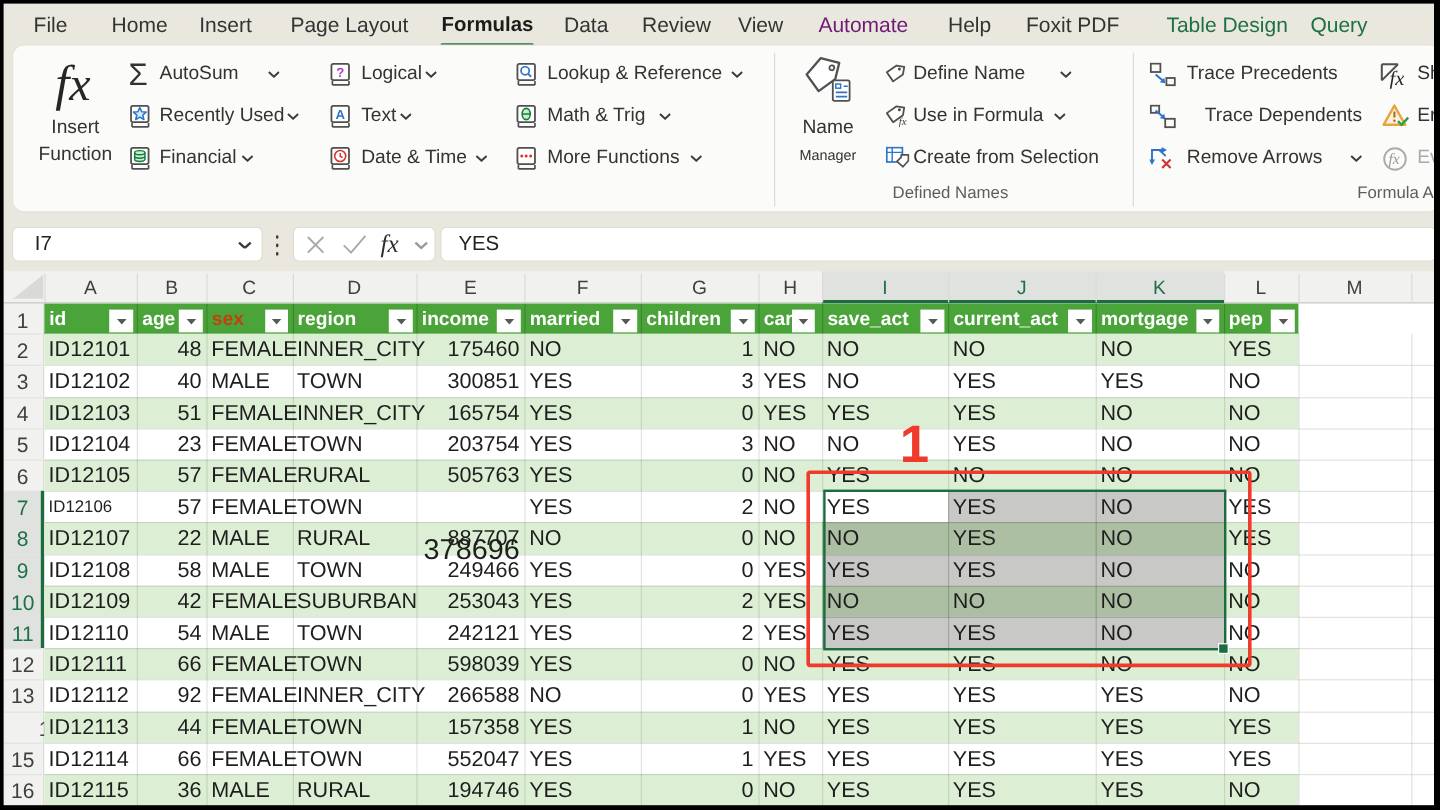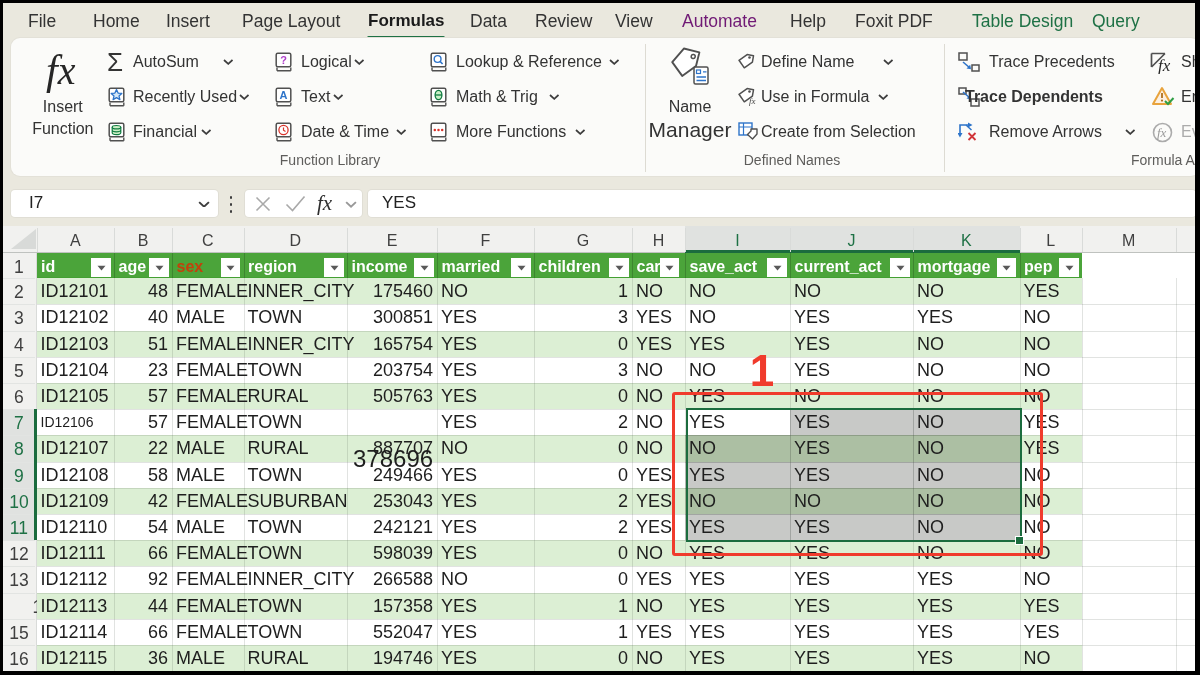--- a/index.html
+++ b/index.html
@@ -102,33 +102,32 @@
       <rect x="1.2" y="1.2" width="14.6" height="13.6" rx="1.5" fill="#fff" stroke="#505050" stroke-width="1.5"></rect>
       <circle cx="4.8" cy="8" r="1.25" fill="#D9342B"></circle>
       <circle cx="8.5" cy="8" r="1.25" fill="#D9342B"></circle>
       <circle cx="12.2" cy="8" r="1.25" fill="#D9342B"></circle>
       <path d="M2 18.8 h13.8 M15.8 15.5 v3.3 M2 15.5 v3.3" stroke="#505050" stroke-width="1.4" fill="none"></path>
     </svg>
 <div class="t" style="left:456px;top:122.4px;font-size:16px;color:#333;font-weight:400;line-height:19.2px;">More Functions</div>
 <svg class="chev" style="left:574.75px;top:129px" width="10.5" height="6" viewBox="0 0 10.5 6">
       <polyline points="1,1 5.25,4.9 9.5,1" fill="none" stroke="#3d3d3d" stroke-width="1.7"></polyline>
     </svg>
-<div class="t" style="left:130px;top:151.6px;width:400px;text-align:center;font-size:14px;color:#5E5D5B;font-weight:400;line-height:16.8px;">Function Library</div>
 <div style="position:absolute;left:645px;top:44px;width:1px;height:128px;background:#DDDBD3;"></div>
 <svg style="position:absolute;left:668px;top:47px" width="48" height="44" viewBox="0 0 48 44">
 <g transform="rotate(14 20 18)">
 <path d="M12 3 L28 3 L28 17 L17 30 L4 19 Z" fill="#fff" stroke="#505050" stroke-width="1.9" stroke-linejoin="round"></path>
 <circle cx="23" cy="8.5" r="2" fill="none" stroke="#505050" stroke-width="1.5"></circle>
 </g>
 <rect x="26" y="20" width="14" height="17" rx="1.5" fill="#fff" stroke="#505050" stroke-width="1.5"></rect>
 <rect x="28.5" y="23" width="4" height="3.5" fill="none" stroke="#2E74C9" stroke-width="1.2"></rect>
 <path d="M35 24.8 h3.5 M28.5 30 h9.5 M28.5 33.5 h9.5" stroke="#2E74C9" stroke-width="1.3"></path>
 </svg>
 <div class="t" style="left:490px;top:97.4px;width:400px;text-align:center;font-size:16px;color:#333;font-weight:400;line-height:19.2px;">Name</div>
-<div class="t" style="left:490px;top:120.4px;width:400px;text-align:center;font-size:21px;color:#333;font-weight:400;line-height:19.2px;">Manager</div>
+<div class="t" style="left:490px;top:120.4px;width:400px;text-align:center;font-size:12px;color:#333;font-weight:400;line-height:19.2px;">Manager</div>
 <svg style="position:absolute;left:738px;top:52.5px" width="20" height="19" viewBox="0 0 20 19">
       <path d="M8 1.5 L14.5 1.5 L14.5 8 L7.5 15 L1 8.5 Z" fill="#fff" stroke="#505050" stroke-width="1.5" stroke-linejoin="round" transform="rotate(10 8 8)"></path>
       <circle cx="11.5" cy="4.5" r="1.3" fill="#505050"></circle>
     </svg>
 <div class="t" style="left:761px;top:52.4px;font-size:16px;color:#333;font-weight:400;line-height:19.2px;">Define Name</div>
 <svg class="chev" style="left:882.75px;top:59px" width="10.5" height="6" viewBox="0 0 10.5 6">
       <polyline points="1,1 5.25,4.9 9.5,1" fill="none" stroke="#3d3d3d" stroke-width="1.7"></polyline>
     </svg>
 <svg style="position:absolute;left:738px;top:87px" width="20" height="19" viewBox="0 0 20 19">
       <path d="M8 1.5 L14.5 1.5 L14.5 8 L7.5 15 L1 8.5 Z" fill="#fff" stroke="#505050" stroke-width="1.5" stroke-linejoin="round" transform="rotate(10 8 8)"></path>
@@ -153,21 +152,21 @@
       <path d="M8.5 16.5 L13 17.3 L12.2 12.8 Z" fill="#2E74C9"></path>
 <rect x="14" y="13" width="7" height="6" fill="none" stroke="#505050" stroke-width="1.5"></rect>
 </svg>
 <div class="t" style="left:989px;top:52.4px;font-size:16px;color:#333;font-weight:400;line-height:19.2px;">Trace Precedents</div>
 <svg style="position:absolute;left:958px;top:86.5px" width="25" height="21" viewBox="0 0 25 21">
 <rect x="1" y="1" width="7" height="6" fill="none" stroke="#505050" stroke-width="1.5"></rect>
 <path d="M5 5 L12 11" stroke="#2E74C9" stroke-width="1.6"></path>
       <path d="M8.5 11.5 L13 12.3 L12.2 7.8 Z" fill="#2E74C9"></path>
 <rect x="13" y="12" width="8" height="7" fill="none" stroke="#505050" stroke-width="1.5"></rect>
 </svg>
-<div class="t" style="left:965px;top:86.9px;font-size:16px;color:#333;font-weight:700;line-height:19.2px;">Trace Dependents</div>
+<div class="t" style="left:1004px;top:86.9px;font-size:16px;color:#333;font-weight:400;line-height:19.2px;">Trace Dependents</div>
 <svg style="position:absolute;left:958px;top:122px" width="25" height="21" viewBox="0 0 25 21">
 <path d="M2 12 V3 H11" stroke="#2E74C9" stroke-width="1.6" fill="none"></path>
 <path d="M10 0.5 L14.5 3 L10 5.5 Z" fill="#2E74C9"></path>
       <path d="M-0.5 11 L2 15.5 L4.5 11 Z" fill="#2E74C9" transform="translate(0,0)"></path>
 <path d="M8 3 L13.5 8" stroke="#2E74C9" stroke-width="1.5"></path>
 <path d="M10.5 11 L17.5 18 M17.5 11 L10.5 18" stroke="#D13438" stroke-width="1.8"></path>
 </svg>
 <div class="t" style="left:989px;top:122.4px;font-size:16px;color:#333;font-weight:400;line-height:19.2px;">Remove Arrows</div>
 <svg class="chev" style="left:1124.75px;top:129px" width="10.5" height="6" viewBox="0 0 10.5 6">
       <polyline points="1,1 5.25,4.9 9.5,1" fill="none" stroke="#3d3d3d" stroke-width="1.7"></polyline>

